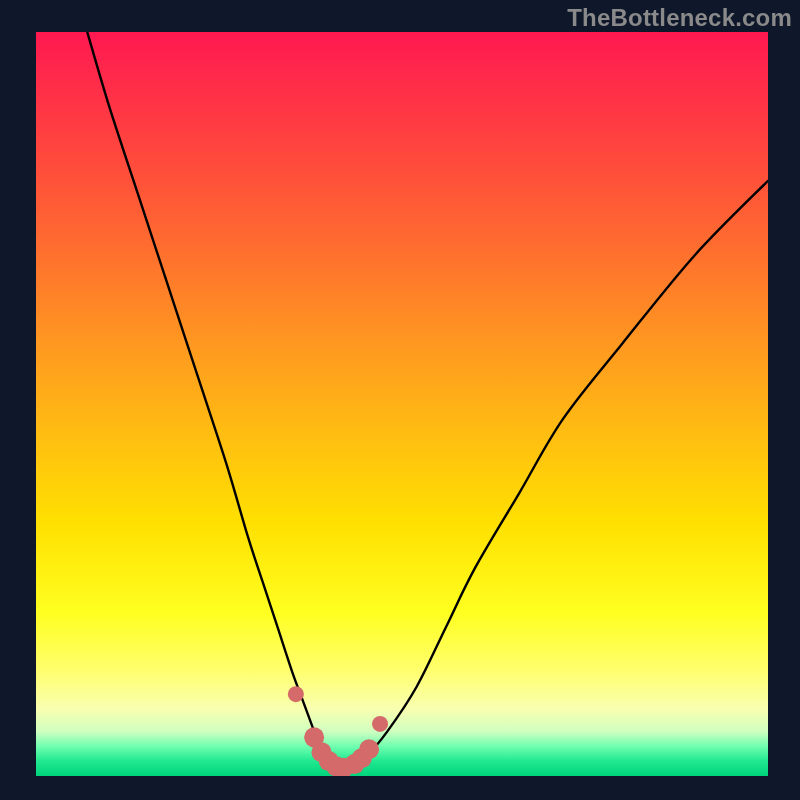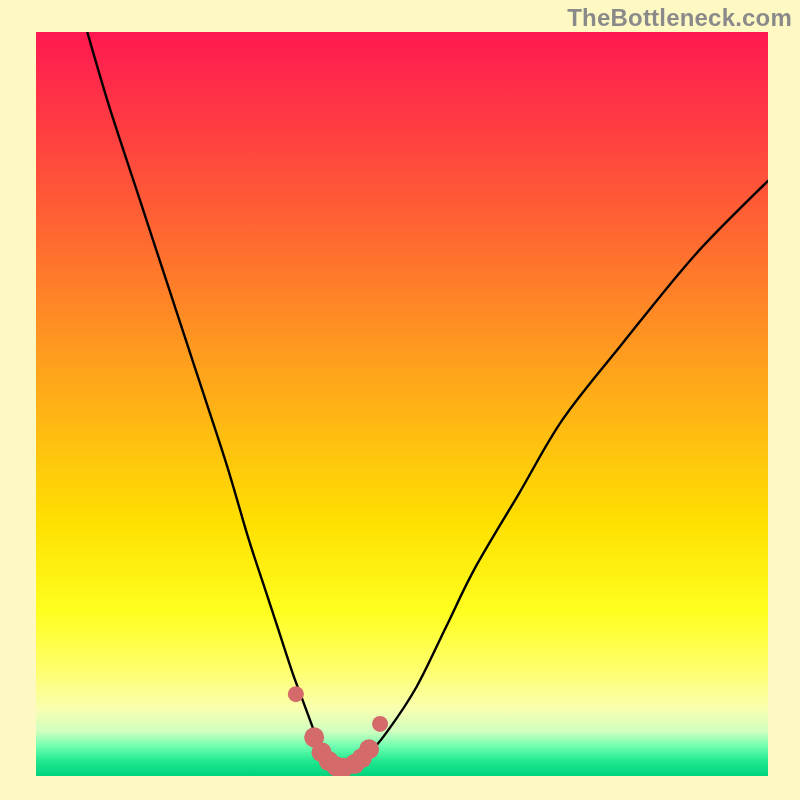--- a/index.html
+++ b/index.html
@@ -9,21 +9,21 @@
     height: 800px;
     background: #000;
     overflow: hidden;
   }
   .frame {
     position: absolute;
     left: 0;
     top: 0;
     width: 800px;
     height: 800px;
-    background: #fef9c3;
+    background: #0f172a;
   }
   .plot {
     position: absolute;
     left: 36px;
     top: 32px;
     width: 732px;
     height: 744px;
     background: linear-gradient(to bottom,
       #ff1850 0%,
       #ff2a4a 6%,

